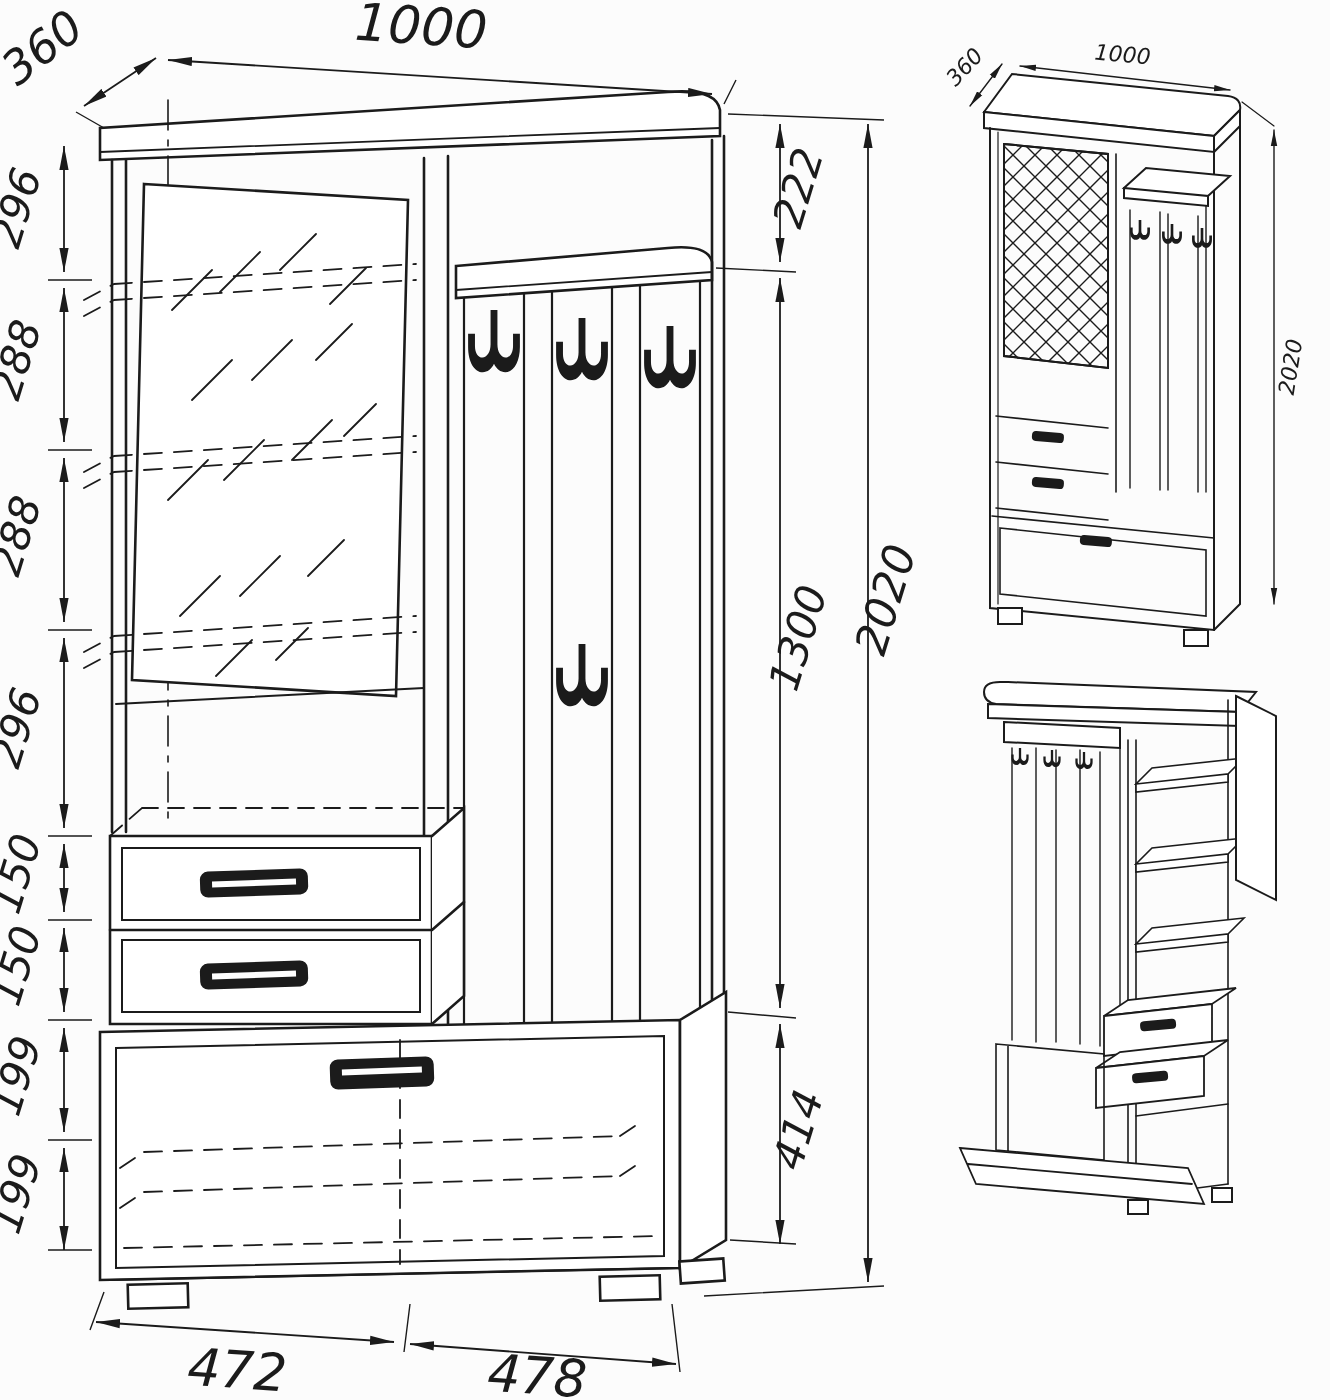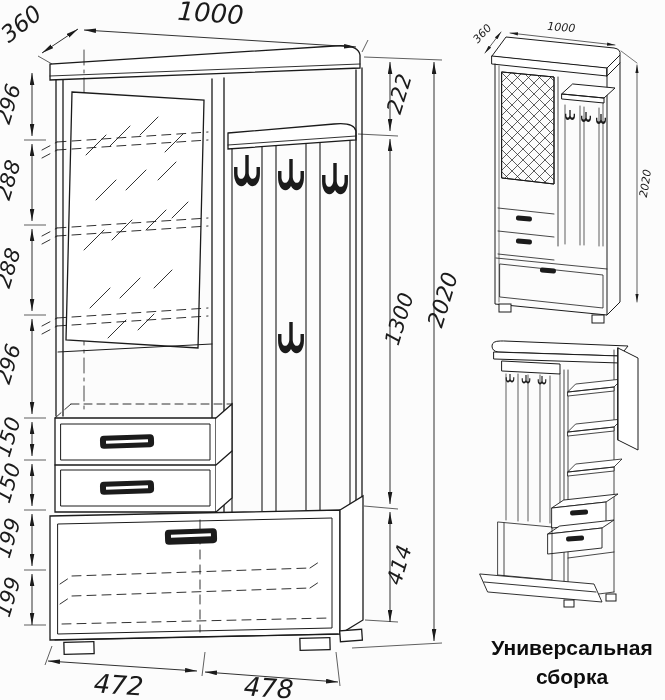--- a/index.html
+++ b/index.html
@@ -245,14 +245,13 @@
 
     <path d="M22,192 L76,197 L76,250 L22,245 Z M28,193 L28,246" stroke-width="0.8"></path>
     <path d="M92,268 L138,262" stroke-width="0.8"></path>
 
     <path d="M4,244 L118,254 L126,272 L12,262 Z M8,252 L120,262" stroke-width="0.9" fill="#fff"></path>
     <rect x="130" y="264" width="10" height="7" fill="#fff"></rect>
     <rect x="88" y="270" width="10" height="7" fill="#fff"></rect>
   </g>
 </svg>
 
-<div class="caption">Универсальная сборка</div>
 </div>
 
 </body></html>

